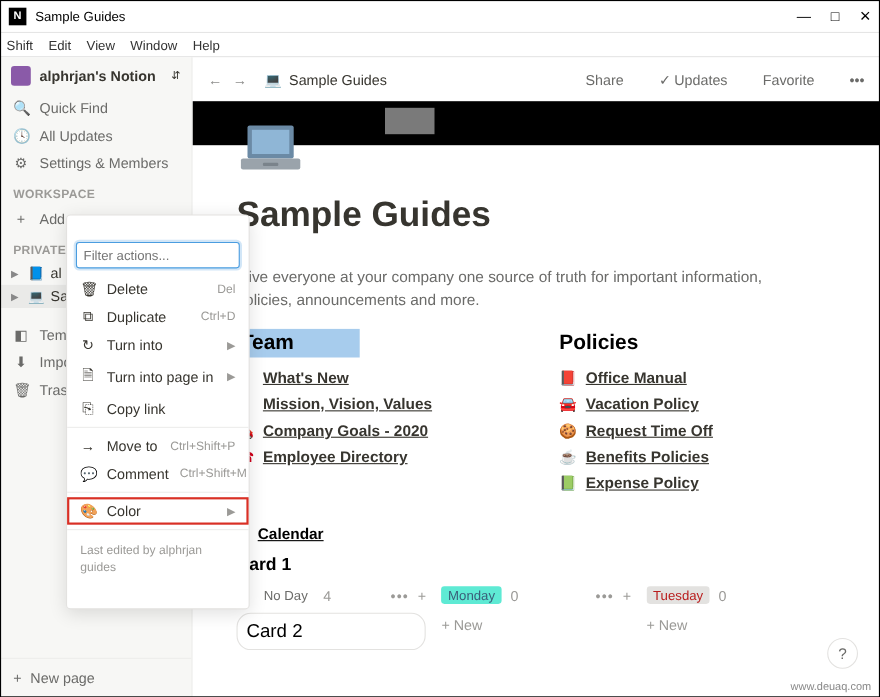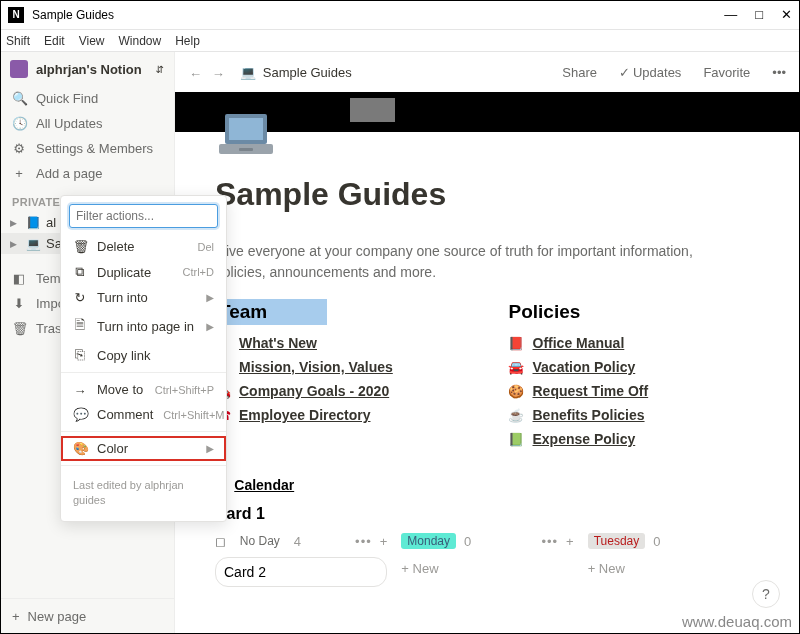--- a/index.html
+++ b/index.html
@@ -32,21 +32,21 @@
 .sb-page .pg-icon { width: 14px; font-size: 12px; }
 .sb-page.selected { background: #eaeae8; }
 .sb-footer { margin-top: auto; padding: 10px 12px; display: flex; align-items: center; gap: 8px; border-top: 1px solid #ededec; font-size: 13px; color: #6b6b69; }
 
 
 .content { flex: 1; display: flex; flex-direction: column; overflow: hidden; }
 .topbar { height: 40px; display: flex; align-items: center; padding: 0 14px; gap: 10px; font-size: 13px; color: #37352f; }
 .topbar .nav-arrows span { color: #8e8e8c; margin-right: 6px; cursor: pointer; }
 .topbar .breadcrumb { display: flex; align-items: center; gap: 6px; }
 .topbar .bc-icon { font-size: 13px; }
-.topbar .actions { margin-left: auto; display: flex; gap: 22px; align-items: center; color: #6b6b69; }
+.topbar .actions { margin-left: auto; display: flex; gap: 32px; align-items: center; color: #6b6b69; }
 
 .cover { height: 40px; background: #000; margin: 0; position: relative; }
 .cover .grey-seg { position: absolute; top: 6px; left: 175px; width: 45px; height: 24px; background: #7a7a7a; }
 
 .page-body { padding: 0 40px; position: relative; }
 .page-icon { width: 62px; height: 50px; margin-top: -22px; position: relative; }
 .laptop-svg { width: 62px; height: 50px; }
 
 .page-title { font-size: 32px; font-weight: 700; margin-top: 16px; color: #37352f; }
 .page-desc { font-size: 14px; color: #6b6b69; margin-top: 28px; line-height: 1.5; max-width: 530px; }
@@ -70,40 +70,40 @@
 .board { display: flex; gap: 14px; margin-top: 10px; font-size: 13px; }
 .board-col { flex: 1; }
 .board-head { display: flex; align-items: center; gap: 8px; color: #6b6b69; margin-bottom: 8px; }
 .board-head .tag { padding: 1px 6px; border-radius: 3px; font-size: 12px; }
 .board-head .tag.empty { background: transparent; }
 .board-head .tag.mon { background: #5eead4; color: #3a5e79; }
 .board-head .tag.tue { background: #e3e2e0; color: #b91c1c; }
 .board-head .count { color: #9b9a97; }
 .board-head .more { margin-left: auto; color: #9b9a97; letter-spacing: 1px; cursor: pointer; }
 .board-head .plus { color: #9b9a97; cursor: pointer; }
-.board-card { border: 1px solid #e3e2e0; border-radius: 13px; padding: 6px 8px; background: #fff; font-size: 14px; }
+.board-card { border: 1px solid #e3e2e0; border-radius: 13px; padding: 6px 8px; background: #fff; font-size: 17px; }
 .board-new { color: #9b9a97; padding: 4px 0; cursor: pointer; }
 
 
-.context-menu { position: absolute; left: 60px; top: 195px; width: 167px; background: #fff; border: 1px solid #e3e2e0; border-radius: 4px; box-shadow: 0 4px 16px rgba(0,0,0,0.12); font-size: 13px; color: #37352f; z-index: 50; padding: 4px 0; }
+.context-menu { position: absolute; left: 60px; top: 195px; width: 167px; background: #fff; border: 1px solid #e3e2e0; border-radius: 4px; box-shadow: 0 4px 16px rgba(0,0,0,0.12); font-size: 13px; color: #37352f; z-index: 50; padding: 20px 0; }
 .cm-filter { margin: 4px 8px 6px; }
 .cm-filter input { width: 100%; padding: 4px 6px; border: 1px solid #4a9de0; border-radius: 3px; font-size: 12px; outline: none; box-shadow: 0 0 0 2px rgba(74,157,224,0.25); }
 .cm-item { display: flex; align-items: center; padding: 5px 12px; gap: 10px; cursor: pointer; }
 .cm-item .ic { width: 14px; text-align: center; color: #37352f; font-size: 13px; }
 .cm-item .lbl { flex: 1; }
 .cm-item .short { font-size: 11px; color: #9b9a97; }
 .cm-item .chev { font-size: 10px; color: #9b9a97; }
 .cm-sep { height: 1px; background: #ededec; margin: 4px 0; }
 .cm-item.highlighted { outline: 2px solid #d93025; outline-offset: -2px; background: #fff; }
 .cm-footer { padding: 8px 12px; font-size: 11px; color: #9b9a97; line-height: 1.4; }
 
 
 .help-fab { position: absolute; right: 20px; bottom: 26px; width: 28px; height: 28px; border: 1px solid #e3e2e0; border-radius: 50%; display: flex; align-items: center; justify-content: center; font-size: 14px; color: #6b6b69; background: #fff; }
 
-.watermark { position: absolute; right: 8px; bottom: 4px; font-size: 15px; color: #888; }
+.watermark { position: absolute; right: 8px; bottom: 4px; font-size: 10px; color: #888; }
 .border-overlay { position: absolute; inset: 0; border: 1px solid #000; pointer-events: none; }
 </style>
 </head>
 <body>
 
 <div class="titlebar">
   <div class="app-icon">N</div>
   <div class="title">Sample Guides</div>
   <div class="win-controls">
     <span>—</span>
@@ -134,20 +134,21 @@
     </div>
     <div class="sb-item">
       <span class="ic">🕓</span>
       <span>All Updates</span>
     </div>
     <div class="sb-item">
       <span class="ic">⚙</span>
       <span>Settings &amp; Members</span>
     </div>
 
+    <div class="sb-section-label">WORKSPACE</div>
     <div class="sb-item">
       <span class="ic">+</span>
       <span>Add a page</span>
     </div>
 
     <div class="sb-section-label">PRIVATE</div>
     <div class="sb-page">
       <span class="arrow">▶</span>
       <span class="pg-icon">📘</span>
       <span>al</span>

